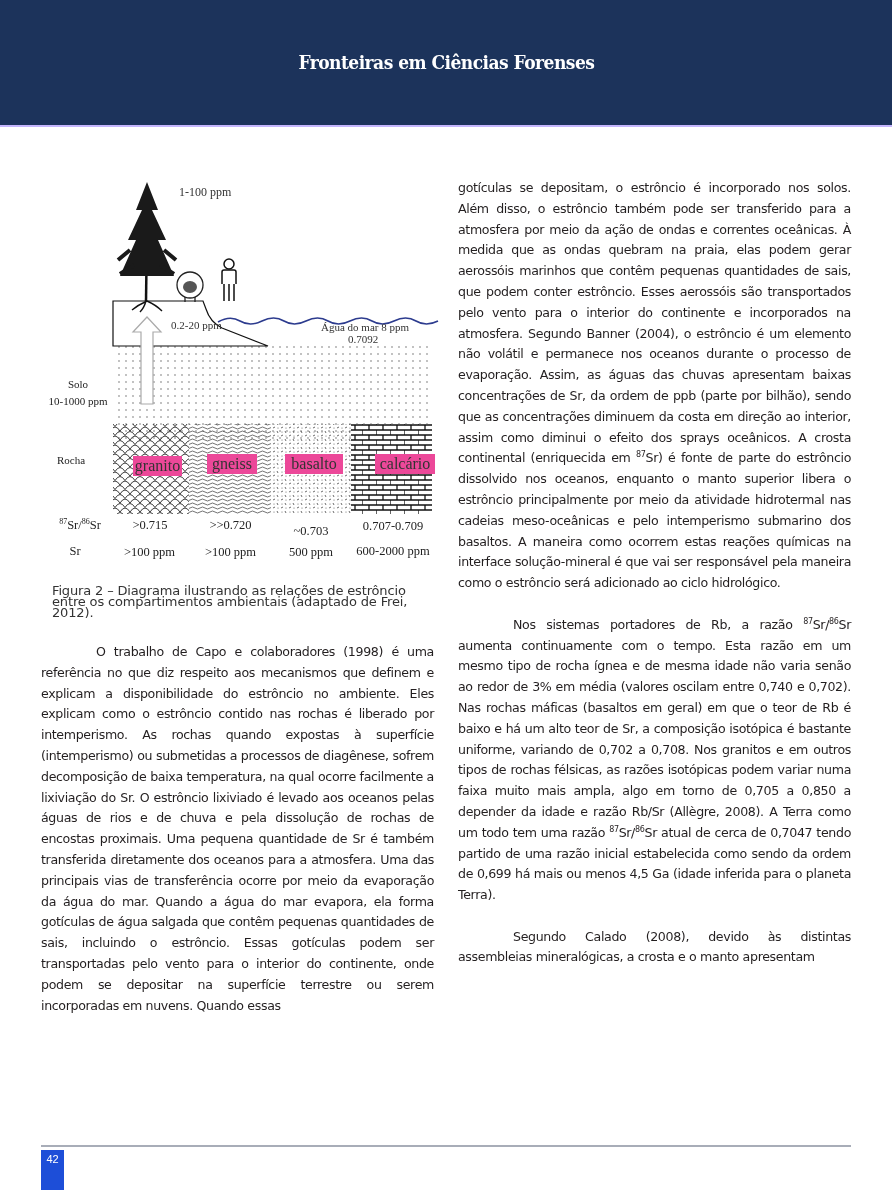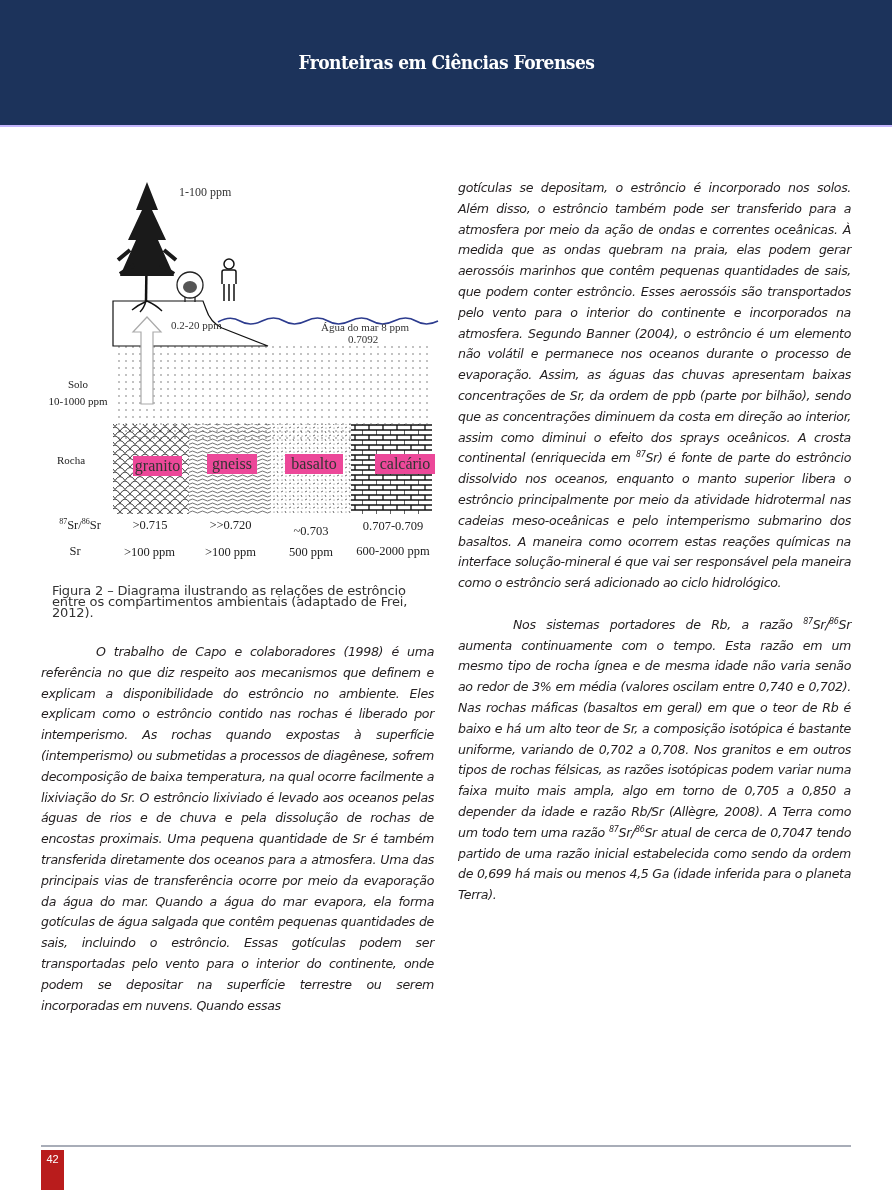--- a/index.html
+++ b/index.html
@@ -39,31 +39,31 @@
     position: absolute; left: 52px; top: 585px; width: 380px;
     font-family: "DejaVu Sans", sans-serif; font-size: 13px; line-height: 11px; color: #333;
     letter-spacing: -0.15px;
   }
 
   
   .col {
     position: absolute; font-family: "DejaVu Sans", sans-serif; font-size: 12.6px;
     line-height: 20.8px; color: #231f20; text-align: justify; letter-spacing: -0.35px;
   }
-  .col p { text-align: justify; text-align-last: auto; font-style: italic; }
+  .col p { text-align: justify; text-align-last: auto; }
   .col p.indent { text-indent: 55px; }
   .col p + p { margin-top: 20.8px; }
   .col-left { left: 41px; top: 642px; width: 393px; }
   .col-right { left: 458px; top: 178px; width: 393px; }
   sup { font-size: 8px; vertical-align: 5px; line-height: 0; }
 
   
   .footer-rule { position: absolute; left: 41px; top: 1145px; width: 810px; height: 2px; background: #a8adb8; }
   .page-num-box {
-    position: absolute; left: 41px; top: 1150px; width: 23px; height: 40px; background: #b91c1c;
+    position: absolute; left: 41px; top: 1150px; width: 23px; height: 40px; background: #1d4ed8;
     color: #ffffff; font-family: "Liberation Sans", sans-serif; font-size: 11px; text-align: center; padding-top: 3px;
   }
   .footer-cite {
     position: absolute; left: 75px; top: 1204px; font-family: "Liberation Sans", sans-serif;
     font-size: 9.5px; color: #1c335b; letter-spacing: -0.3px; white-space: nowrap;
   }
 </style>
 </head>
 <body>
 
@@ -159,17 +159,18 @@
 
 <p class="caption">Figura 2 – Diagrama ilustrando as relações de estrôncio entre os compartimentos ambientais (adaptado de Frei, 2012).</p>
 
 <div class="col col-left">
   <p class="indent">O trabalho de Capo e colaboradores (1998) é uma referência no que diz respeito aos mecanismos que definem e explicam a disponibilidade do estrôncio no ambiente. Eles explicam como o estrôncio contido nas rochas é liberado por intemperismo. As rochas quando expostas à superfície (intemperismo) ou submetidas a processos de diagênese, sofrem decomposição de baixa temperatura, na qual ocorre facilmente a lixiviação do Sr. O estrôncio lixiviado é levado aos oceanos pelas águas de rios e de chuva e pela dissolução de rochas de encostas proximais. Uma pequena quantidade de Sr é também transferida diretamente dos oceanos para a atmosfera. Uma das principais vias de transferência ocorre por meio da evaporação da água do mar. Quando a água do mar evapora, ela forma gotículas de água salgada que contêm pequenas quantidades de sais, incluindo o estrôncio. Essas gotículas podem ser transportadas pelo vento para o interior do continente, onde podem se depositar na superfície terrestre ou serem incorporadas em nuvens. Quando essas</p>
 </div>
 
 <div class="col col-right">
   <p><span>gotículas se depositam, o estrôncio é incorporado nos solos. Além disso, o estrôncio também pode ser transferido para a atmosfera por meio da ação de ondas e correntes oceânicas. À medida que as ondas quebram na praia, elas podem gerar aerossóis marinhos que contêm pequenas quantidades de sais, que podem conter estrôncio. Esses aerossóis são transportados pelo vento para o interior do continente e incorporados na atmosfera. Segundo Banner (2004), o estrôncio é um elemento não volátil e permanece nos oceanos durante o processo de evaporação. Assim, as águas das chuvas apresentam baixas concentrações de Sr, da ordem de ppb (parte por bilhão), sendo que as concentrações diminuem da costa em direção ao interior, assim como diminui o efeito dos sprays oceânicos. A crosta continental (enriquecida em </span><sup>87</sup><span>Sr) é fonte de parte do estrôncio dissolvido nos oceanos, enquanto o manto superior libera o estrôncio principalmente por meio da atividade hidrotermal nas cadeias meso-oceânicas e pelo intemperismo submarino dos basaltos. A maneira como ocorrem estas reações químicas na interface solução-mineral é que vai ser responsável pela maneira como o estrôncio será adicionado ao ciclo hidrológico.</span></p>
   <p class="indent"><span>Nos sistemas portadores de Rb, a razão </span><sup>87</sup><span>Sr/</span><sup>86</sup><span>Sr aumenta continuamente com o tempo. Esta razão em um mesmo tipo de rocha ígnea e de mesma idade não varia senão ao redor de 3% em média (valores oscilam entre 0,740 e 0,702). Nas rochas máficas (basaltos em geral) em que o teor de Rb é baixo e há um alto teor de Sr, a composição isotópica é bastante uniforme, variando de 0,702 a 0,708. Nos granitos e em outros tipos de rochas félsicas, as razões isotópicas podem variar numa faixa muito mais ampla, algo em torno de 0,705 a 0,850 a depender da idade e razão Rb/Sr (Allègre, 2008). A Terra como um todo tem uma razão </span><sup>87</sup><span>Sr/</span><sup>86</sup><span>Sr atual de cerca de 0,7047 tendo partido de uma razão inicial estabelecida como sendo da ordem de 0,699 há mais ou menos 4,5 Ga (idade inferida para o planeta Terra).</span></p>
+  <p class="indent">Segundo Calado (2008), devido às distintas assembleias mineralógicas, a crosta e o manto apresentam</p>
 </div>
 
 <div class="footer-rule"></div>
 <div class="page-num-box">42</div>
 <div class="footer-cite">KAFINO, C. V.; SOUSA, I. M. C.; SANTOS, R. V. (2023) https://doi.org/10.29327/266815.1.51-1</div>
 
 </body></html>

